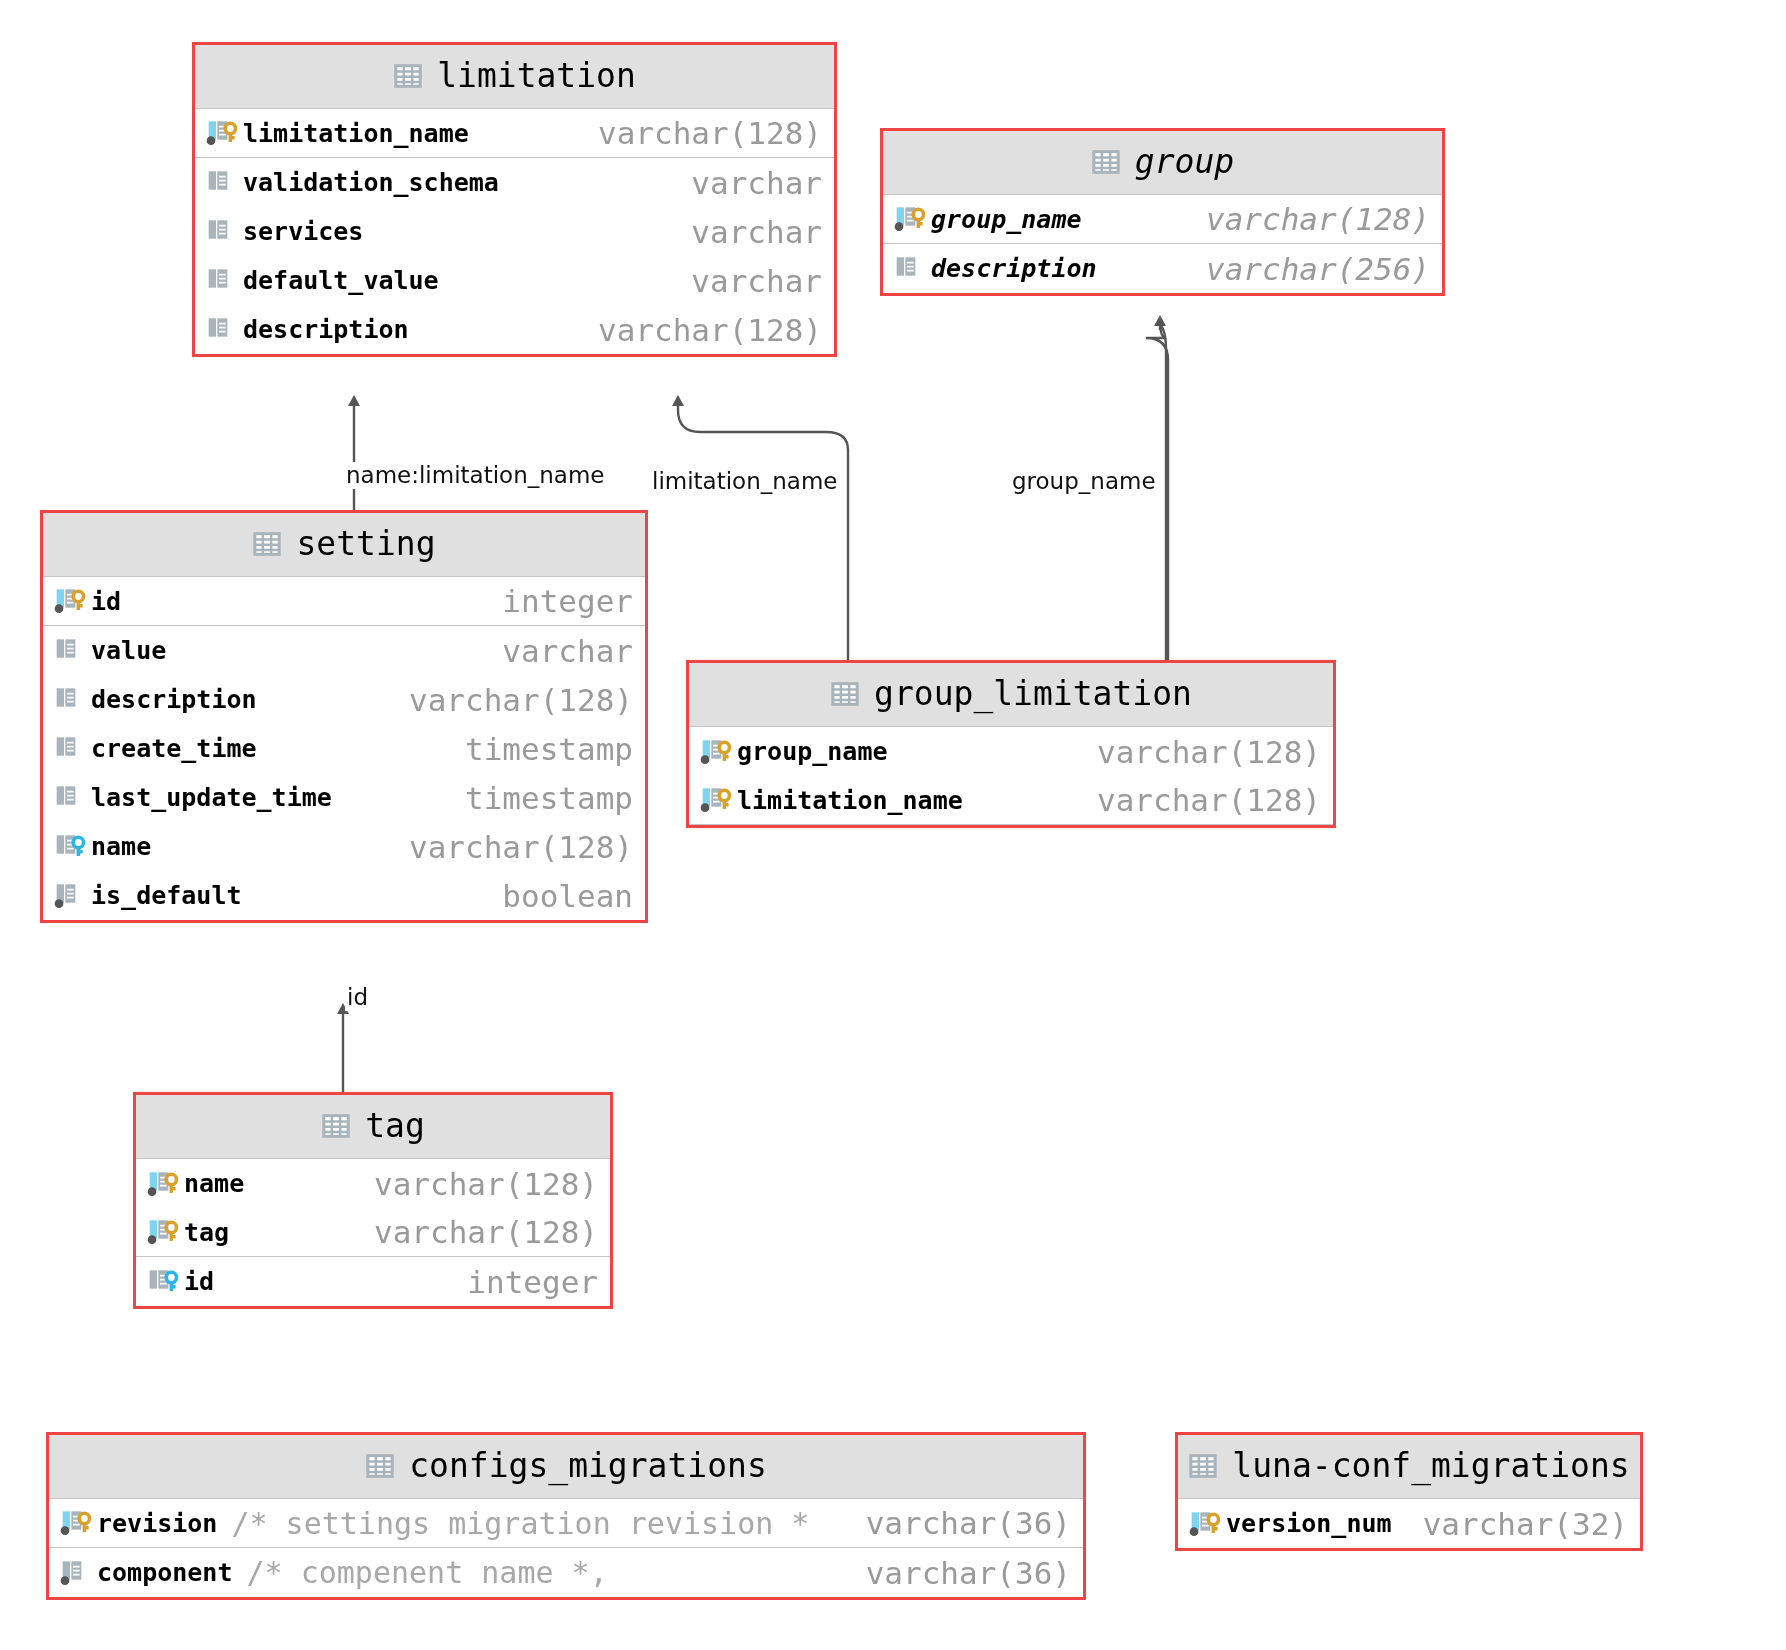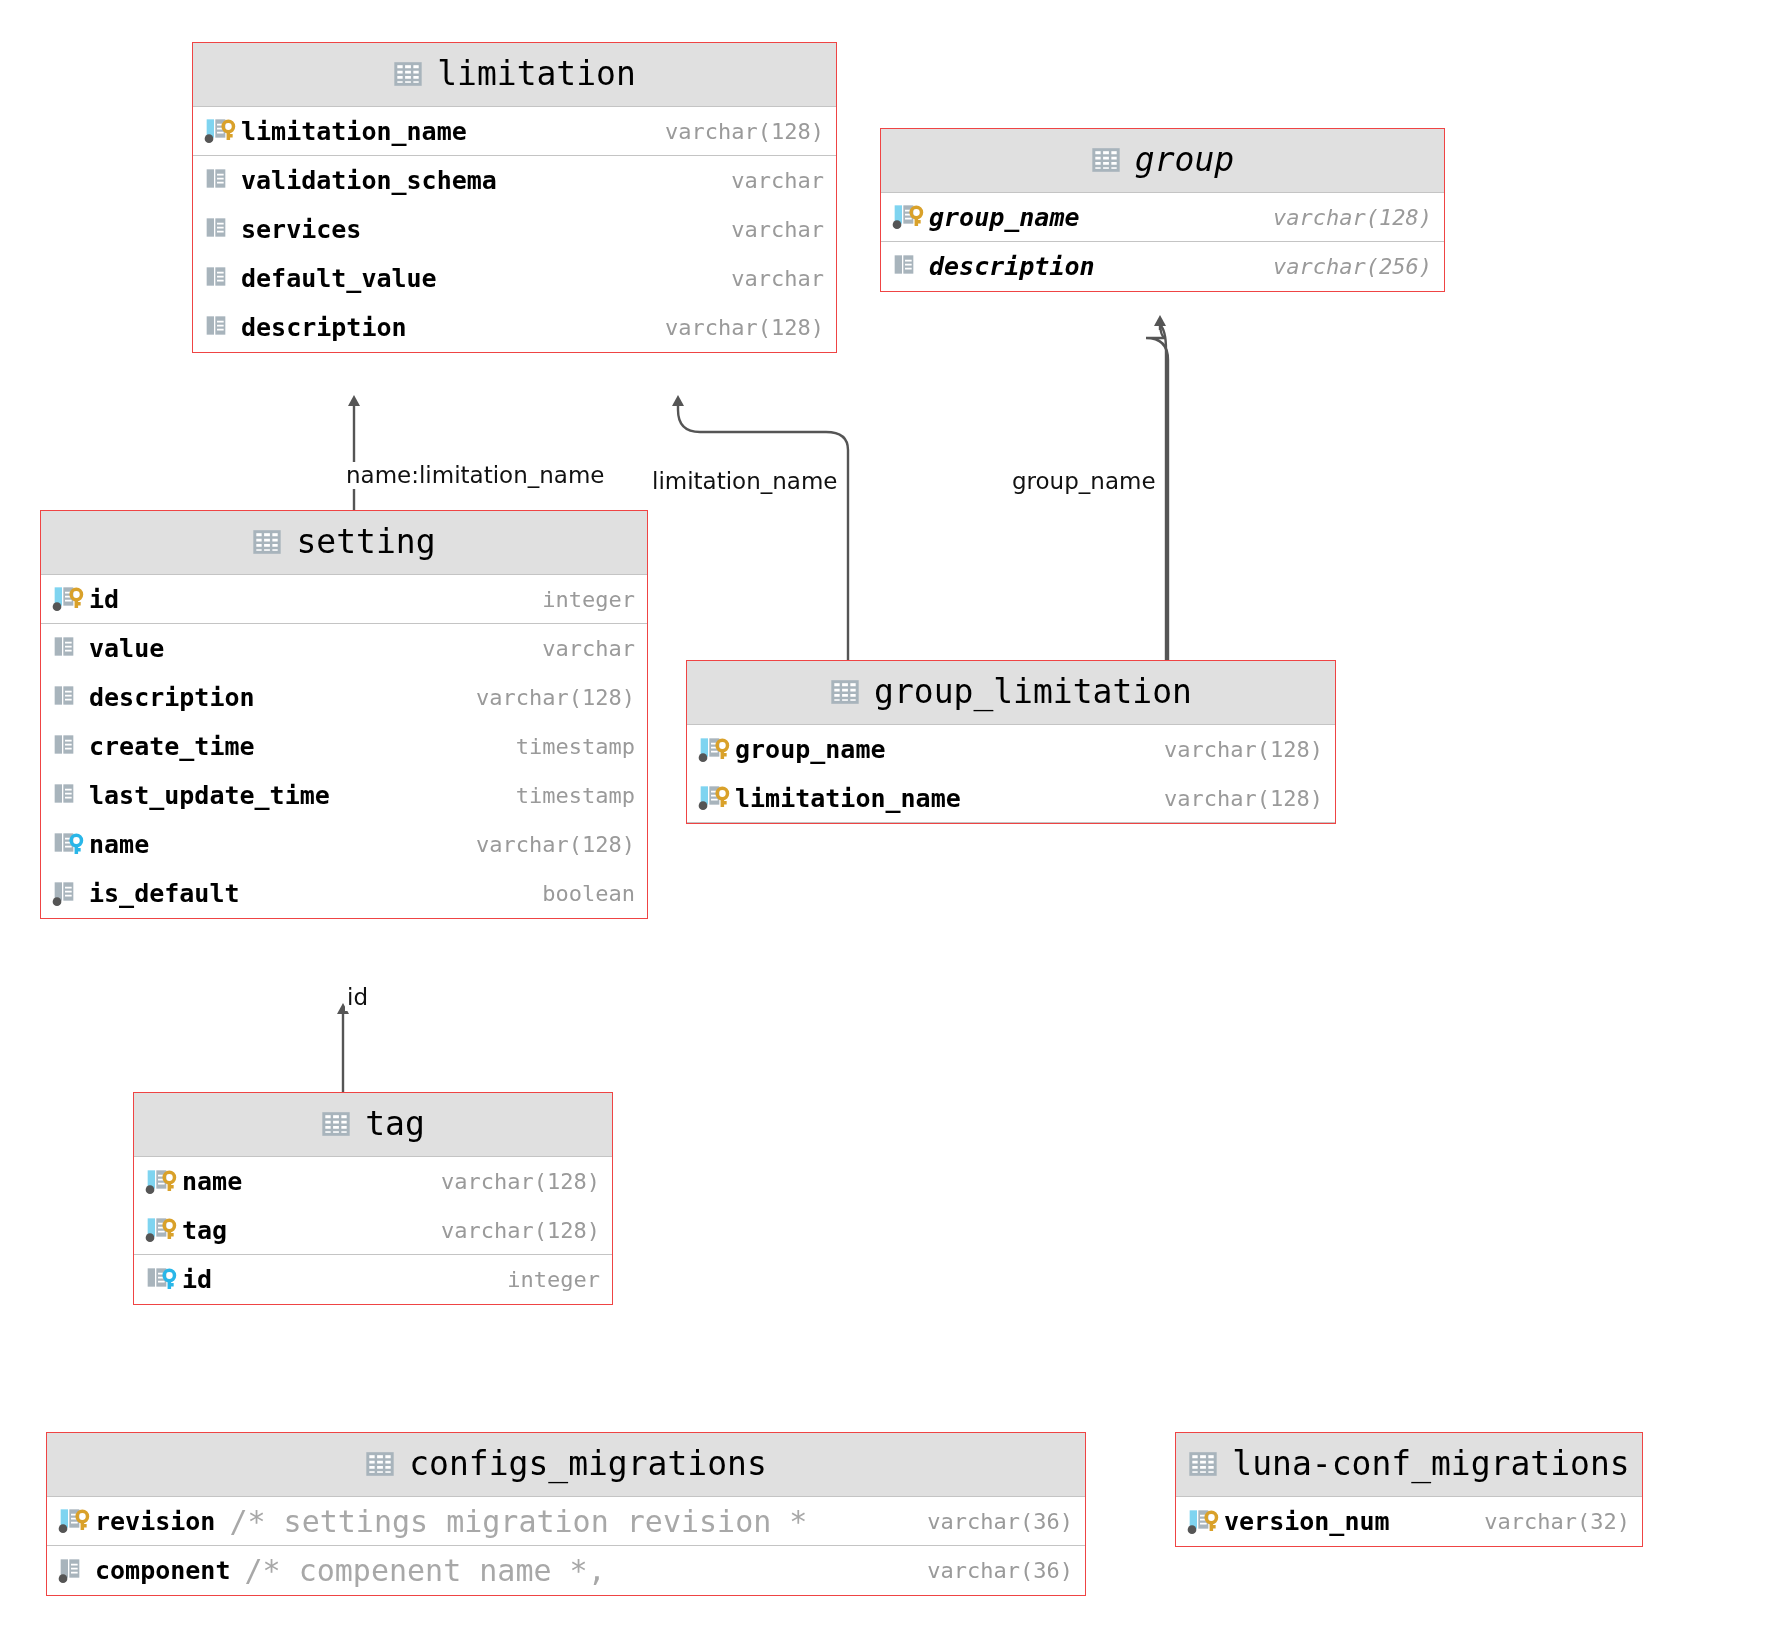--- a/index.html
+++ b/index.html
@@ -25,21 +25,21 @@
     left: 0; top: 0;
     width: 1786px;
     height: 1650px;
     pointer-events: none;
   }
 
   
   .node {
     position: absolute;
     background: #ffffff;
-    border: 1px solid #ef4444;
+    border: 3px solid #ef4444;
     box-sizing: border-box;
   }
   .node-header {
     background: #e0e0e0;
     border-bottom: 1px solid #c4c4c4;
     display: flex;
     align-items: center;
     justify-content: center;
     gap: 14px;
     padding: 11px 14px 13px 14px;
@@ -74,21 +74,21 @@
     font-family: "DejaVu Sans Mono", monospace;
     font-size: 30px;
     color: #a8a8a8;
     margin-left: 14px;
     overflow: hidden;
     flex: 0 1 auto;
   }
   .spacer { flex: 1 1 auto; min-width: 14px; }
   .col-type {
     font-family: "DejaVu Sans Mono", monospace;
-    font-size: 22px;
+    font-size: 31px;
     color: #9a9a9a;
     margin-left: auto;
     padding-left: 10px;
     white-space: nowrap;
   }
 
   
   .tbl-icon { display: inline-block; width: 30px; height: 30px; flex: none; }
   .col-icon { display: inline-block; width: 34px; height: 30px; flex: none; position: relative; }
 

